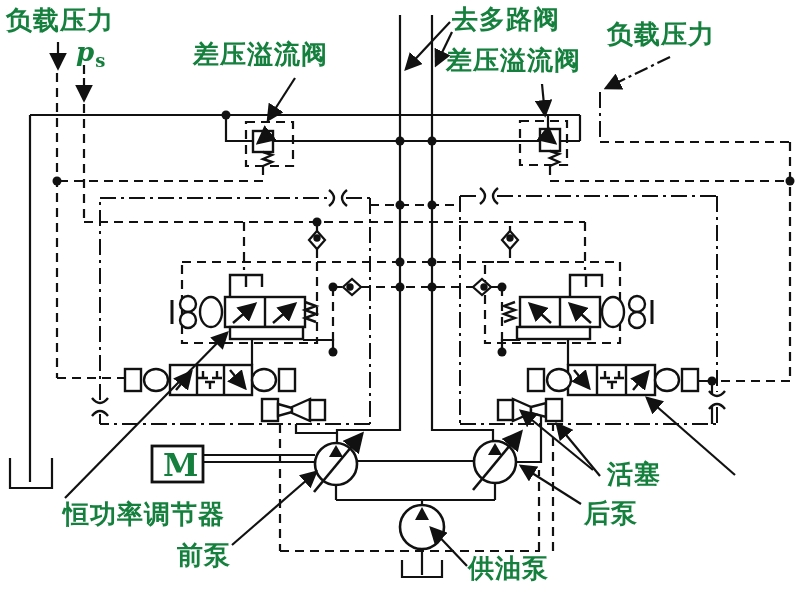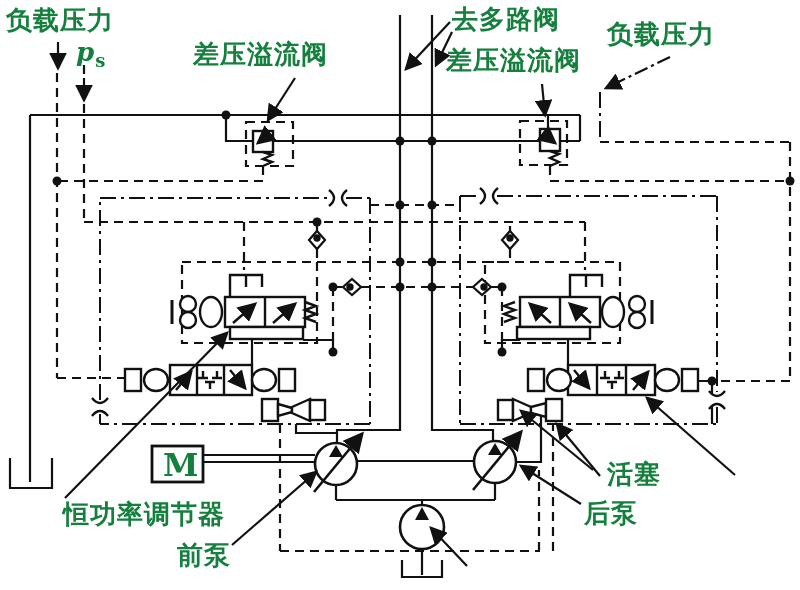--- a/index.html
+++ b/index.html
@@ -241,20 +241,21 @@
   <div class="lbl" style="left:452px;top:5px;">去多路阀</div>
 
   <div class="lbl" style="left:446px;top:46px;">差压溢流阀</div>
 
   <div class="lbl" style="left:607px;top:20px;">负载压力</div>
 
   <div class="lbl" style="left:32px;top:500px;margin-left:31px;">恒功率调节器</div>
 
   <div class="lbl" style="left:177px;top:541px;">前泵</div>
 
+  <div class="lbl" style="left:468px;top:554px;">供油泵</div>
 
   <div class="lbl" style="left:584px;top:499px;">后泵</div>
 
   <div class="lbl" style="left:595px;top:460px;margin-left:12px;">活塞</div>
 
   <div class="lbl small center2" style="left:682px;top:476px;"><br>
        </div>
 
   <div class="lbl motor-m" style="left:163px;top:447px;">M</div>
 

